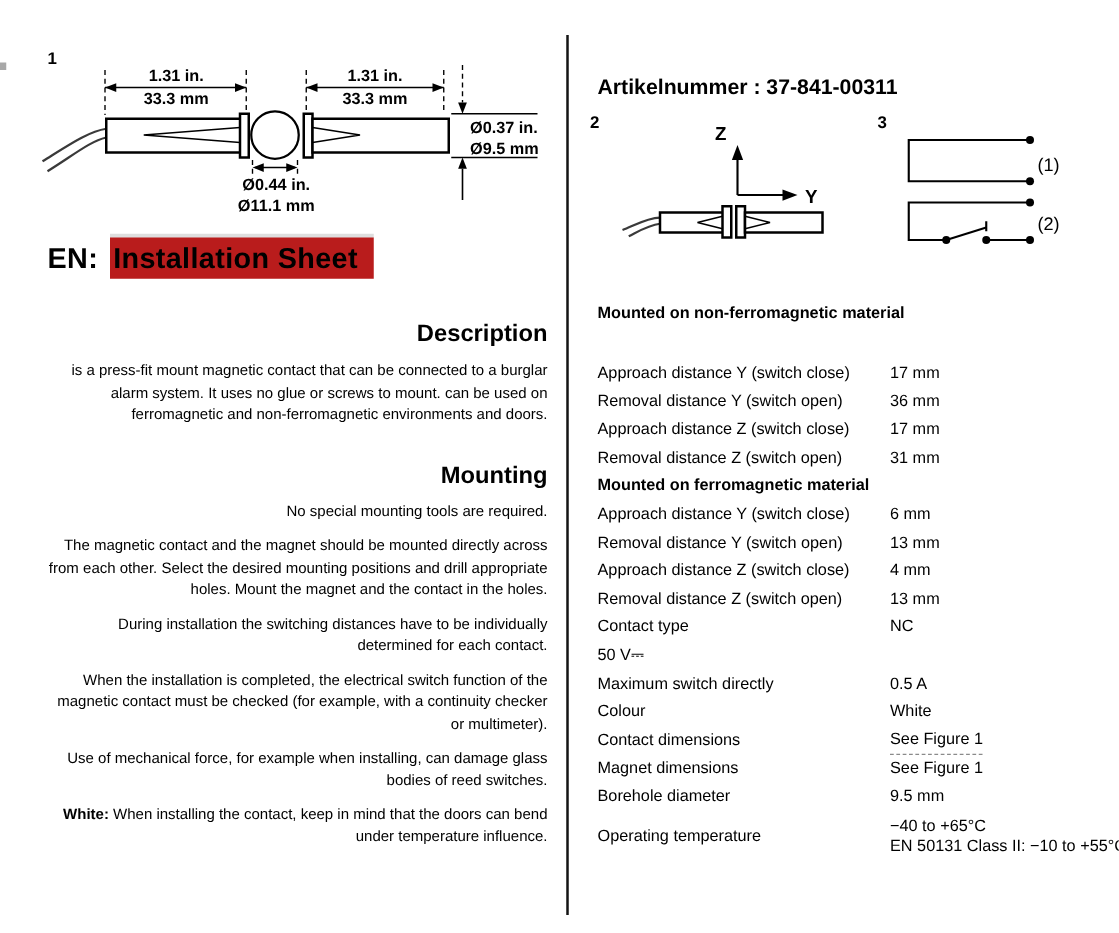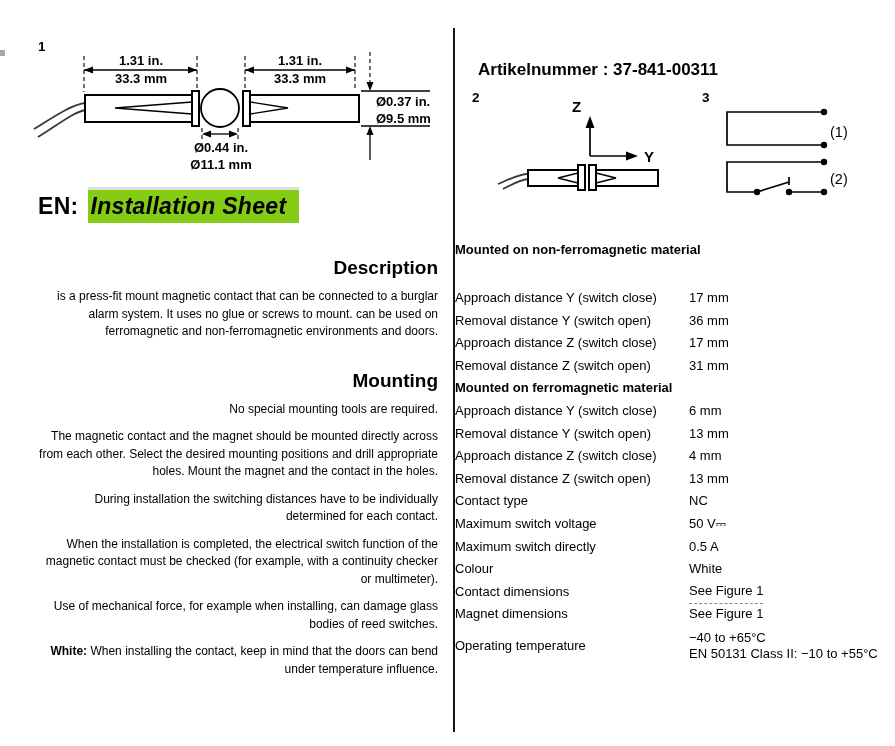--- a/index.html
+++ b/index.html
@@ -5,35 +5,35 @@
   html,body { margin:0; padding:0; }
   body {
     width:895px; height:746px; background:#ffffff; color:#000;
     font-family:"Liberation Sans","DejaVu Sans",sans-serif;
     position:relative; overflow:hidden;
   }
 
   
   .doc-title { position:absolute; left:38px; top:193px; font-size:23px; font-weight:bold; white-space:nowrap; letter-spacing:.3px; }
   .title-prefix { margin-right:9px; }
-  .title-hl { background:#84cc16; padding:3px 13px 4px 3px; box-shadow:0 -3px 0 #dedede;font-style:italic; }
+  .title-hl { background:#b91c1c; padding:3px 13px 4px 3px; box-shadow:0 -3px 0 #dedede; }
 
   .left-text { position:absolute; left:38px; top:257px; width:400px;text-align:right; }
   .section-h { font-size:19px; font-weight:bold; line-height:22px; margin:0 0 9px 0; }
   .section-h.second { margin-top:29px; }
   .left-text p { margin:0 0 10px 0; font-size:12px; line-height:17.5px; }
 
   
   .divider { position:absolute; left:453px; top:28px; width:2px; height:704px; background:#141414; }
   .edge-artifact { position:absolute; left:0; top:50px; width:5px; height:6px; background:#a8a8a8; }
 
   
   .artikel { position:absolute; left:478px; top:27px; font-size:17px; font-weight:bold; white-space:nowrap;margin-top:33px; }
 
-  .specs { position:absolute; left:455px; top:241px; width:417px; font-size:13px; }
+  .specs { position:absolute; left:478px; top:241px; width:417px; font-size:13px; }
   .specs-header { font-weight:bold; line-height:17px; }
   .spec-rows { margin-top:29px; }
   .spec-row { display:flex; height:22.6px; line-height:22.6px;align-items:center; }
   .spec-row.bold-row { font-weight:bold; }
   .spec-label { flex:0 0 234px; white-space:nowrap; }
   .spec-value { white-space:nowrap; }
   .spec-value.dashed { border-bottom:1px dashed #8a8a8a; }
   .spec-row.tall { height:auto; line-height:16.5px; padding-top:4px; }
 
   
@@ -220,38 +220,41 @@
     </div>
     <div class="spec-row">
       <span class="spec-label">Removal distance Z (switch open)</span>
       <span class="spec-value">13 mm</span>
     </div>
     <div class="spec-row">
       <span class="spec-label">Contact type</span>
       <span class="spec-value">NC</span>
     </div>
     <div class="spec-row">
-      <span class="spec-label">Maximum switch voltage</span>
       <span class="spec-value">50 V⎓</span>
     </div>
     <div class="spec-row">
       <span class="spec-label">Maximum switch directly</span>
       <span class="spec-value">0.5 A</span>
     </div>
     <div class="spec-row">
       <span class="spec-label">Colour</span>
       <span class="spec-value">White</span>
     </div>
     <div class="spec-row">
       <span class="spec-label">Contact dimensions</span>
       <span class="spec-value dashed">See Figure 1</span>
     </div>
     <div class="spec-row">
       <span class="spec-label">Magnet dimensions</span>
       <span class="spec-value">See Figure 1</span>
+    </div>
+    <div class="spec-row">
+      <span class="spec-label">Borehole diameter</span>
+      <span class="spec-value">9.5 mm</span>
     </div>
     <div class="spec-row tall">
       <span class="spec-label">Operating temperature</span>
       <span class="spec-value">
         <div>−40 to +65°C</div>
         <div>EN 50131 Class II: −10 to +55°C</div>
       </span>
     </div>
   </div>
 </div>

